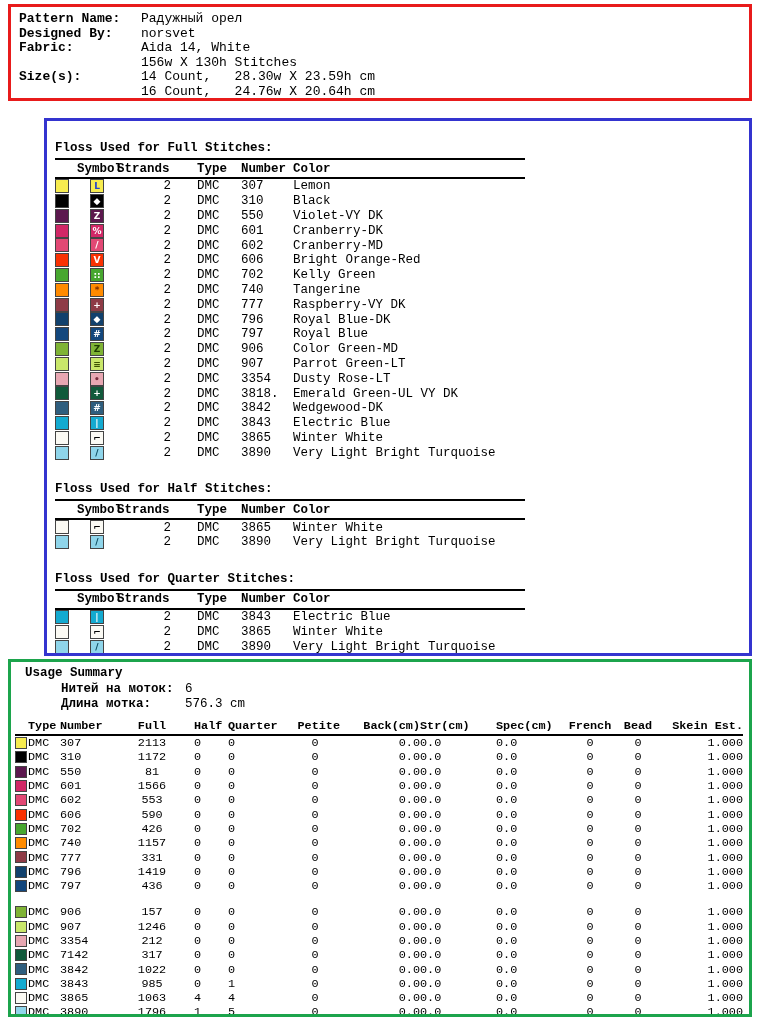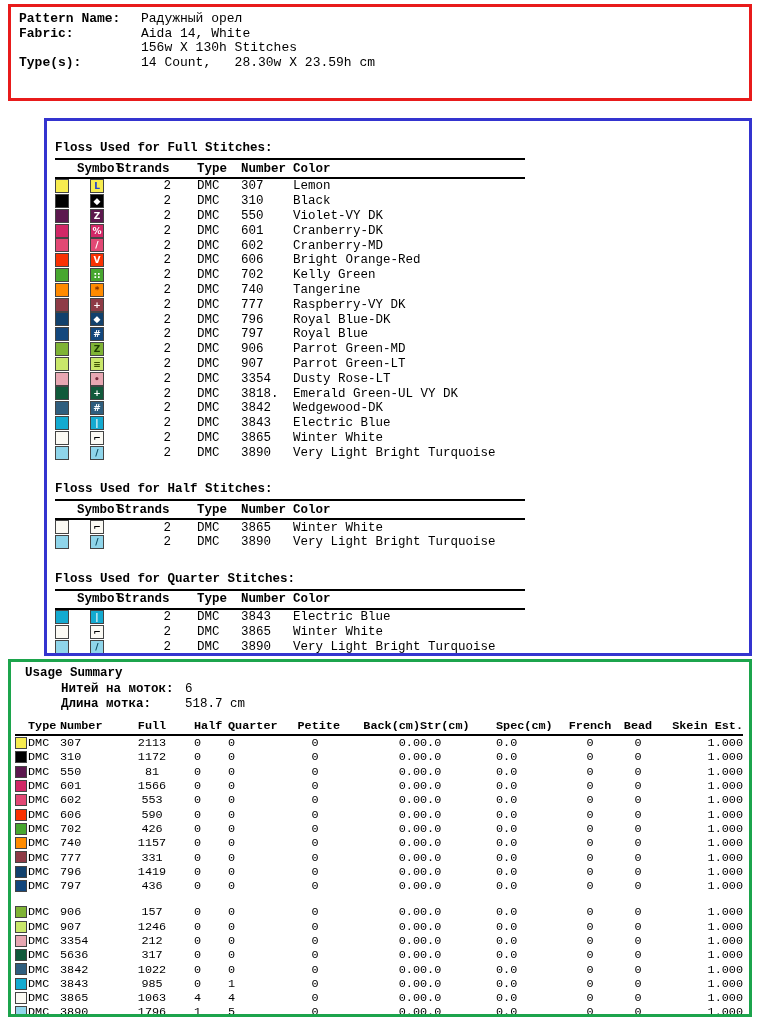--- a/index.html
+++ b/index.html
@@ -70,30 +70,38 @@
 <body>
 
 <div>
 
   <section class="box box-red">
     <div class="info-row">
       <span class="info-label">Pattern Name:</span>
       <span class="info-value">Радужный орел</span>
     </div>
     <div class="info-row">
+      <span class="info-label">Designed By:</span>
+      <span class="info-value">norsvet</span>
+    </div>
+    <div class="info-row">
       <span class="info-label">Fabric:</span>
       <span class="info-value">Aida 14, White</span>
     </div>
     <div class="info-row">
       <span class="info-label"></span>
       <span class="info-value">156w X 130h Stitches</span>
     </div>
     <div class="info-row">
-      <span class="info-label">Type(s):</span>
+      <span class="info-label">Size(s):</span>
       <span class="info-value">14 Count,   28.30w X 23.59h cm</span>
+    </div>
+    <div class="info-row">
+      <span class="info-label"></span>
+      <span class="info-value">16 Count,   24.76w X 20.64h cm</span>
     </div>
   </section>
 
   <section class="box box-blue">
     <div class="floss-section">
       <div class="section-title">Floss Used for Full Stitches:</div>
       <table class="floss-table">
           <colgroup>
             <col style="width:22px">
             <col style="width:40px">
@@ -200,21 +208,21 @@
               <td class="c-type">DMC</td>
               <td class="c-num">797</td>
               <td class="c-col">Royal Blue</td>
             </tr>
             <tr>
               <td class="c-sw"><span class="swatch" style="background:#7fb335"></span></td>
               <td class="c-sym"><span class="symbox" style="background:#7fb335;color:#1e3c00">Z</span></td>
               <td class="c-str">2</td>
               <td class="c-type">DMC</td>
               <td class="c-num">906</td>
-              <td class="c-col">Parrot Green-MD</td>
+              <td class="c-col">Color Green-MD</td>
             </tr>
             <tr>
               <td class="c-sw"><span class="swatch" style="background:#c9e76a"></span></td>
               <td class="c-sym"><span class="symbox" style="background:#c9e76a;color:#3c5200">≡</span></td>
               <td class="c-str">2</td>
               <td class="c-type">DMC</td>
               <td class="c-num">907</td>
               <td class="c-col">Parrot Green-LT</td>
             </tr>
             <tr>
@@ -362,21 +370,21 @@
 
   <section class="box box-green">
     <div class="usage-title">Usage Summary</div>
     <div class="usage-info">
       <div class="info-row">
         <span class="info-label">Нитей на моток:</span>
         <span class="info-value">6</span>
       </div>
       <div class="info-row">
         <span class="info-label">Длина мотка:</span>
-        <span class="info-value">518.7 cm</span>
+        <span class="info-value">576.3 cm</span>
       </div>
     </div>
     <table class="usage-table" id="usage-table">
         <colgroup>
           <col style="width:13px">
           <col style="width:32px">
           <col style="width:50px">
           <col style="width:84px">
           <col style="width:34px">
           <col style="width:62px">
@@ -615,21 +623,21 @@
             <td class="u-back">0.0</td>
             <td class="u-str">0.0</td>
             <td class="u-spec">0.0</td>
             <td class="u-fr">0</td>
             <td class="u-bead">0</td>
             <td class="u-skein">1.000</td>
           </tr>
           <tr>
             <td><span class="uswatch" style="background:#115a3b"></span></td>
             <td class="u-type">DMC</td>
-            <td class="u-num">5636</td>
+            <td class="u-num">7142</td>
             <td class="u-full">317</td>
             <td class="u-half">0</td>
             <td class="u-qtr">0</td>
             <td class="u-pet">0</td>
             <td class="u-back">0.0</td>
             <td class="u-str">0.0</td>
             <td class="u-spec">0.0</td>
             <td class="u-fr">0</td>
             <td class="u-bead">0</td>
             <td class="u-skein">1.000</td>

